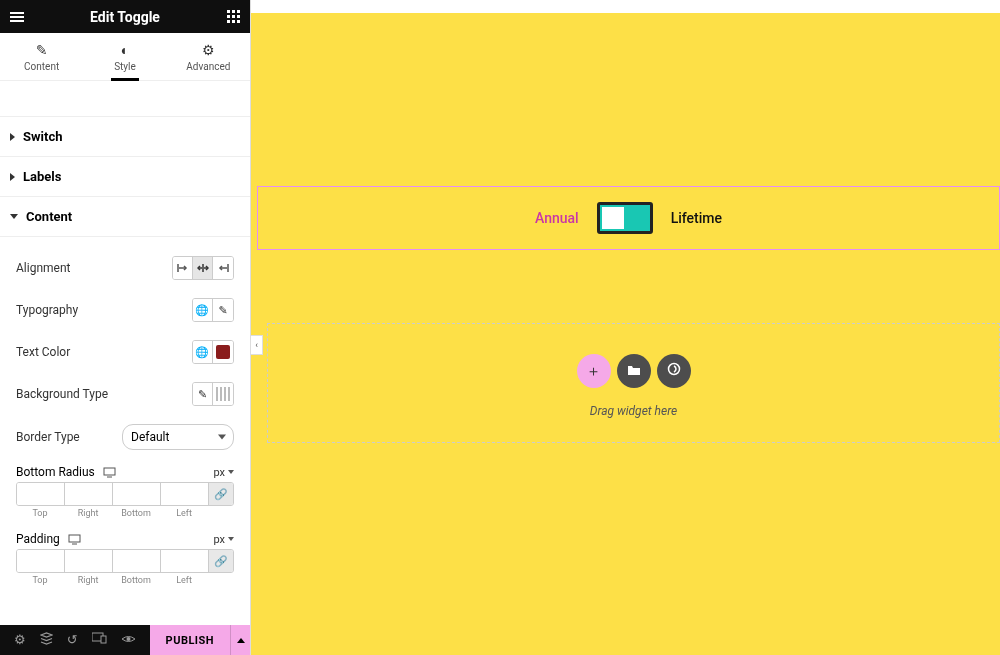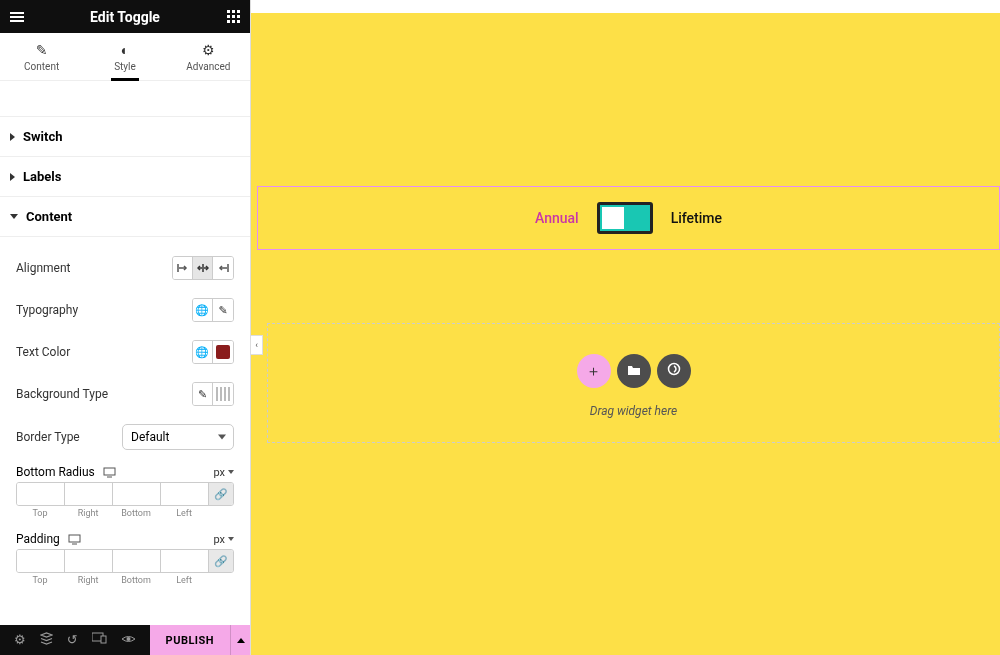--- a/index.html
+++ b/index.html
@@ -37,21 +37,21 @@
     .btn-seg { width: 20px; height: 22px; display: flex; align-items: center; justify-content: center; border-right: 1px solid #ccc; cursor: pointer; font-size: 11px; background: #fff; }
     .btn-seg:last-child { border-right: none; }
     .btn-seg.active { background: #e6e6e6; }
     .icon-pair { display: flex; gap: 0; border: 1px solid #ccc; border-radius: 3px; overflow: hidden; }
     .icon-pair .half { width: 20px; height: 22px; display: flex; align-items: center; justify-content: center; border-right: 1px solid #ccc; cursor: pointer; background: #fff; font-size: 11px; }
     .icon-pair .half:last-child { border-right: none; }
     .globe-active { background: #fce4f7; color: #c936a7; }
     .color-swatch { width: 14px; height: 14px; background: #8a1c1c; border-radius: 2px; }
     
     .select-wrap { position: relative; flex: 1; max-width: 112px; margin-left: auto; }
-    .select { width: 100%; height: 26px; border: 1px solid #ccc; border-radius: 5px; padding: 0 8px; font-size: 12px; background: #fff; appearance: none; }
+    .select { width: 100%; height: 26px; border: 1px solid #ccc; border-radius: 11px; padding: 0 8px; font-size: 12px; background: #fff; appearance: none; }
     .select-caret { position: absolute; right: 8px; top: 50%; transform: translateY(-50%); width: 0; height: 0; border-left: 4px solid transparent; border-right: 4px solid transparent; border-top: 5px solid #555; pointer-events: none; }
     
     .dim-row { display: flex; align-items: center; justify-content: space-between; padding: 6px 0 3px 0; font-size: 12px; }
     .dim-label { display: flex; align-items: center; gap: 8px; }
     .unit-sel { display: flex; align-items: center; gap: 3px; font-size: 11px; color: #333; cursor: pointer; }
     .unit-caret { width: 0; height: 0; border-left: 3px solid transparent; border-right: 3px solid transparent; border-top: 4px solid #555; }
     
     .four-inputs { display: flex; border: 1px solid #ccc; border-radius: 3px; overflow: hidden; }
     .four-inputs input { flex: 1; width: 48px; height: 22px; border: none; border-right: 1px solid #ccc; text-align: center; font-size: 11px; }
     .link-btn { width: 26px; height: 22px; background: #e8e8e8; display: flex; align-items: center; justify-content: center; cursor: pointer; font-size: 11px; }

